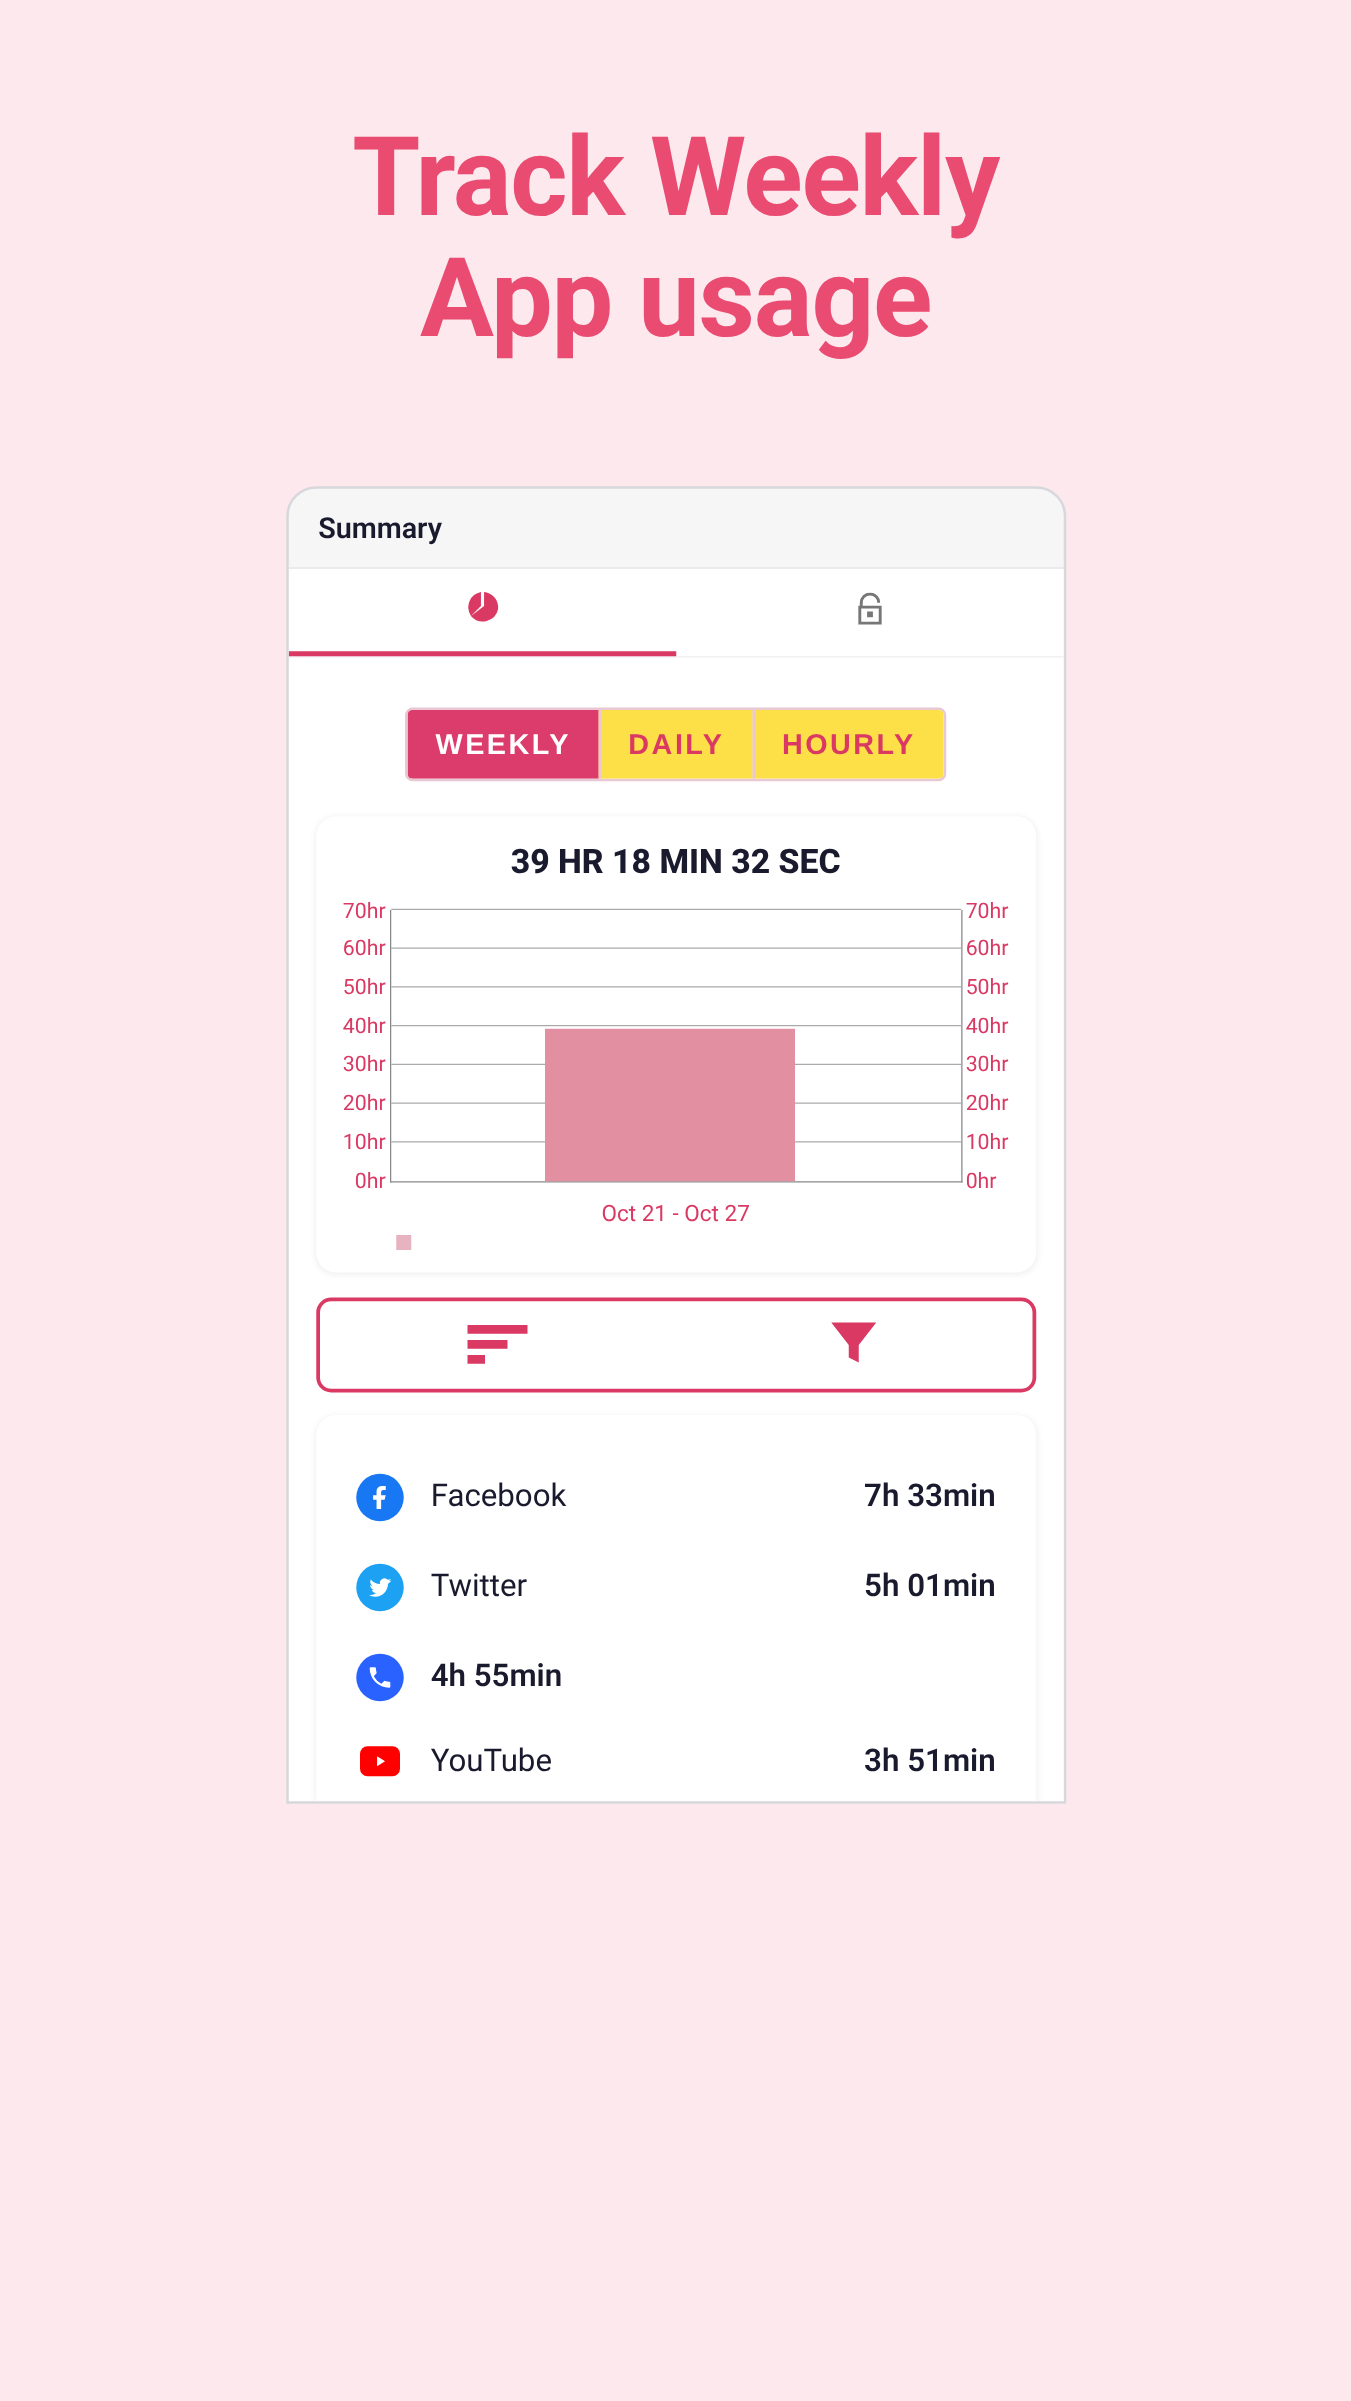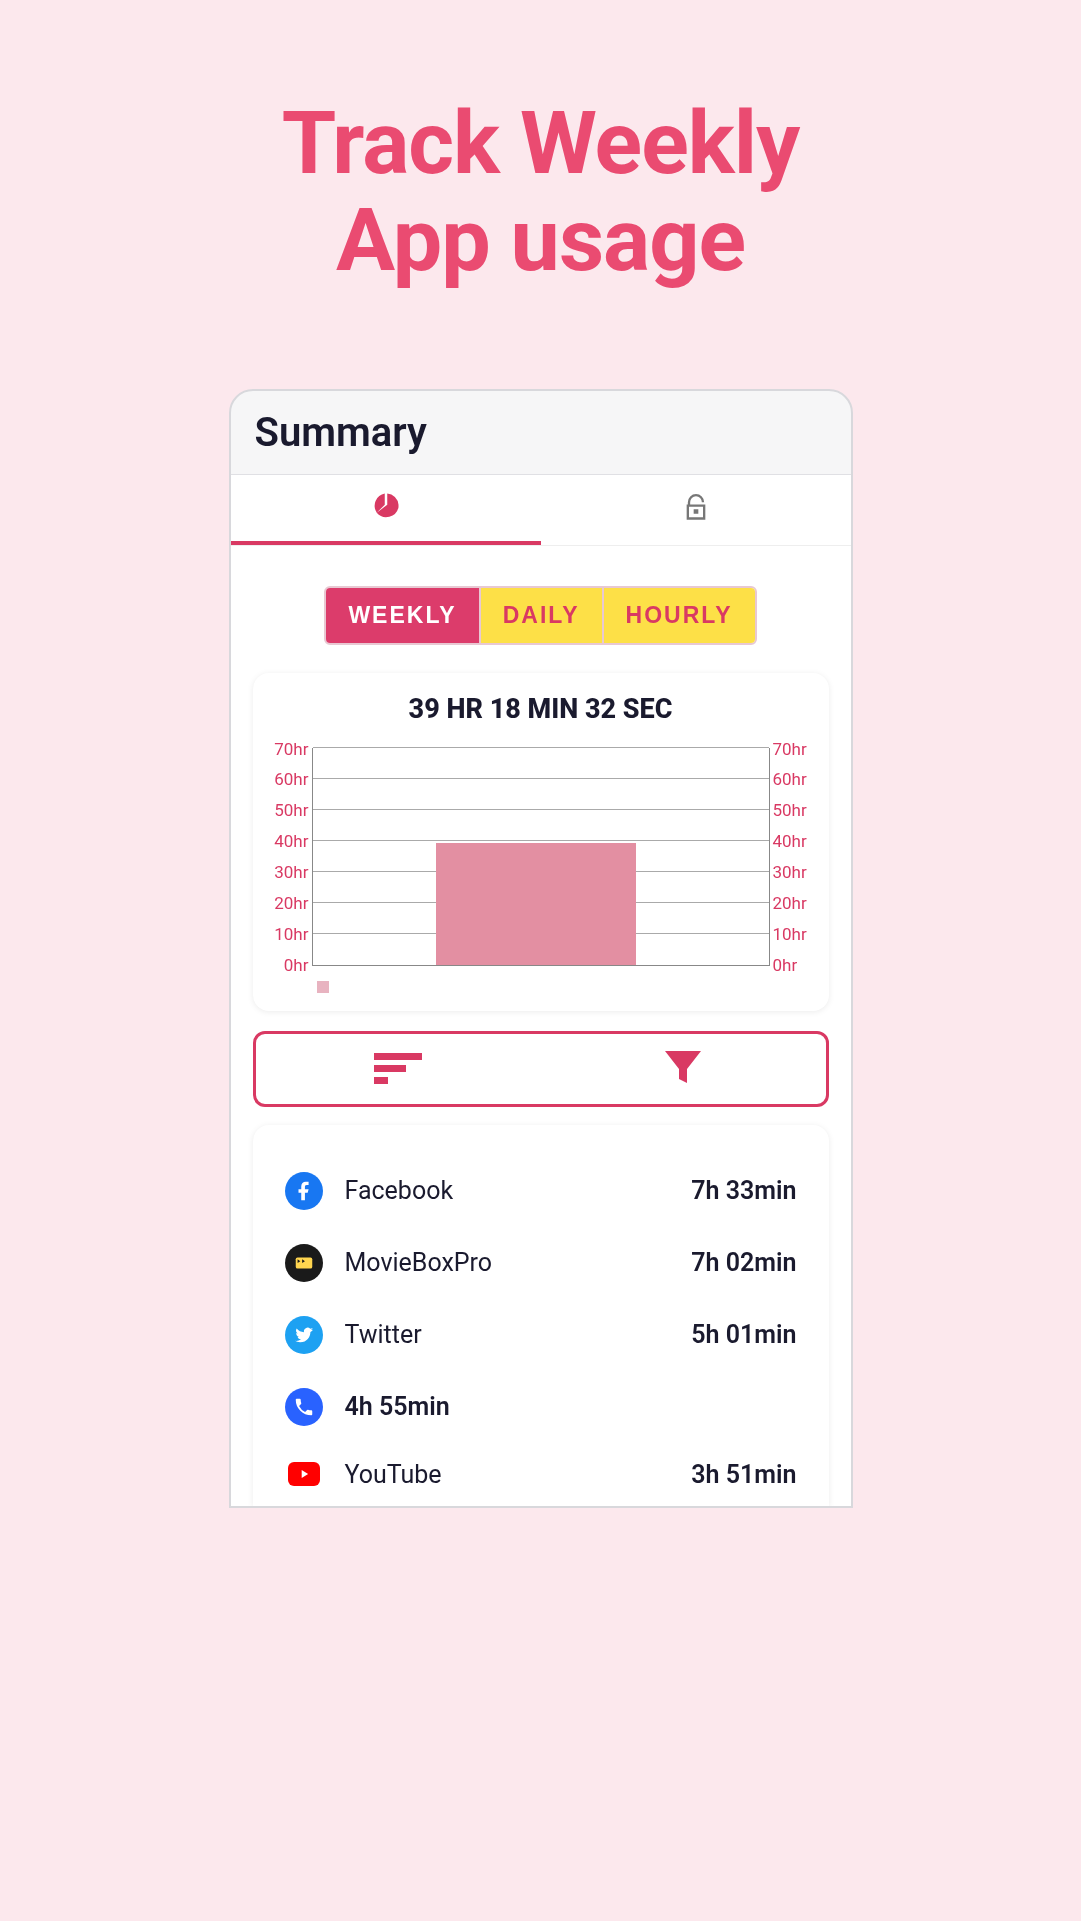--- a/index.html
+++ b/index.html
@@ -25,21 +25,21 @@
   background: #f6f6f7;
   border: 2px solid #d8d8dc;
   border-radius: 24px 24px 0 0;
   overflow: hidden;
 }
 .app-header {
   padding: 18px 24px;
   border-bottom: 1px solid #e0e0e4;
 }
 .app-header-title {
-  font-size: 40px;
+  font-size: 23px;
   font-weight: 600;
   color: #1a1a2e;
 }
 .app-body {
   background: #fff;
 }
 .tabs-section {
   display: flex;
   border-bottom: 1px solid #eee;
 }
@@ -263,20 +263,21 @@
           <span>70hr</span>
           <span>60hr</span>
           <span>50hr</span>
           <span>40hr</span>
           <span>30hr</span>
           <span>20hr</span>
           <span>10hr</span>
           <span>0hr</span>
         </div>
       </div>
+      <div class="chart-xlabel">Oct 21 - Oct 27</div>
       <span class="legend-dot"></span>
     </div>
 
     <div class="sort-filter-bar">
       <div class="sf-btn">
         <span>
           <svg width="56" height="40" viewBox="0 0 56 40">
               <rect x="4" y="6" width="48" height="7" fill="#d93963"></rect>
               <rect x="4" y="18" width="32" height="7" fill="#d93963"></rect>
               <rect x="4" y="30" width="14" height="7" fill="#d93963"></rect>
@@ -296,30 +297,20 @@
         <div class="app-row">
           <div class="app-icon icon-fb">
             <svg width="22" height="22" viewBox="0 0 24 24">
               <path fill="#fff" d="M13 22v-8h3l1-4h-4V7.5c0-1 .3-2 2-2h2V2h-3c-3 0-5 1.8-5 5v3H6v4h3v8h4z"></path>
             </svg>
           </div>
           <span class="app-name">Facebook</span>
           <span class="app-time">7h 33min</span>
         </div>
         <div class="app-row">
-          <div class="app-icon icon-mb">
-            <svg width="22" height="22" viewBox="0 0 24 24">
-              <rect x="3" y="6" width="18" height="12" rx="2" fill="#ffd54f"></rect>
-              <path fill="#1a1a1a" d="M5 8l3 2-3 2zM10 8l3 2-3 2z"></path>
-            </svg>
-          </div>
-          <span class="app-name">MovieBoxPro</span>
-          <span class="app-time">7h 02min</span>
-        </div>
-        <div class="app-row">
           <div class="app-icon icon-tw">
             <svg width="22" height="22" viewBox="0 0 24 24">
               <path fill="#fff" d="M22 5.9a8 8 0 0 1-2.4.7 4 4 0 0 0 1.8-2.3 8 8 0 0 1-2.6 1A4 4 0 0 0 12 9a11 11 0 0 1-8-4 4 4 0 0 0 1.3 5.4 4 4 0 0 1-1.8-.5 4 4 0 0 0 3.2 4 4 4 0 0 1-1.8 0 4 4 0 0 0 3.8 2.8A8 8 0 0 1 2 18.4 11 11 0 0 0 8 20c7 0 11-6 11-11.3A8 8 0 0 0 22 5.9z"></path>
             </svg>
           </div>
           <span class="app-name">Twitter</span>
           <span class="app-time">5h 01min</span>
         </div>
         <div class="app-row">
           <div class="app-icon icon-ph">

